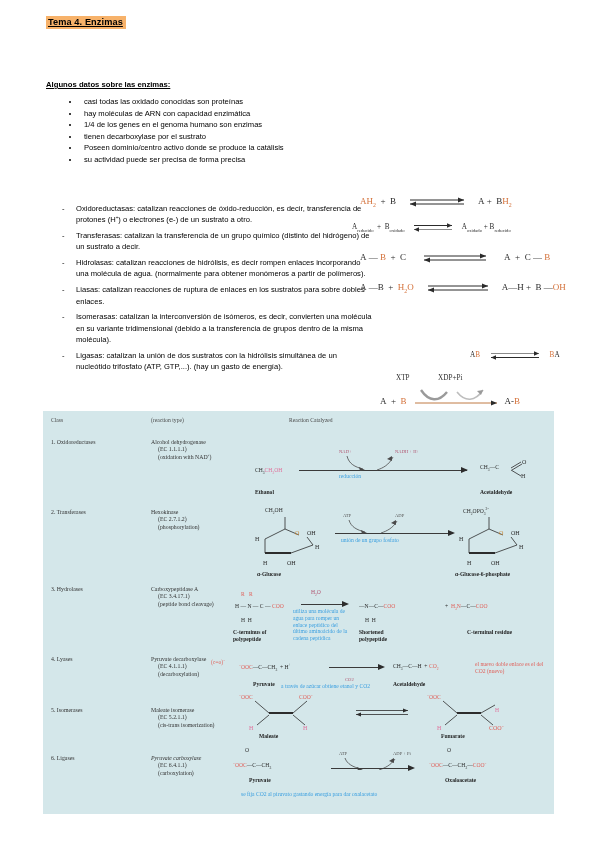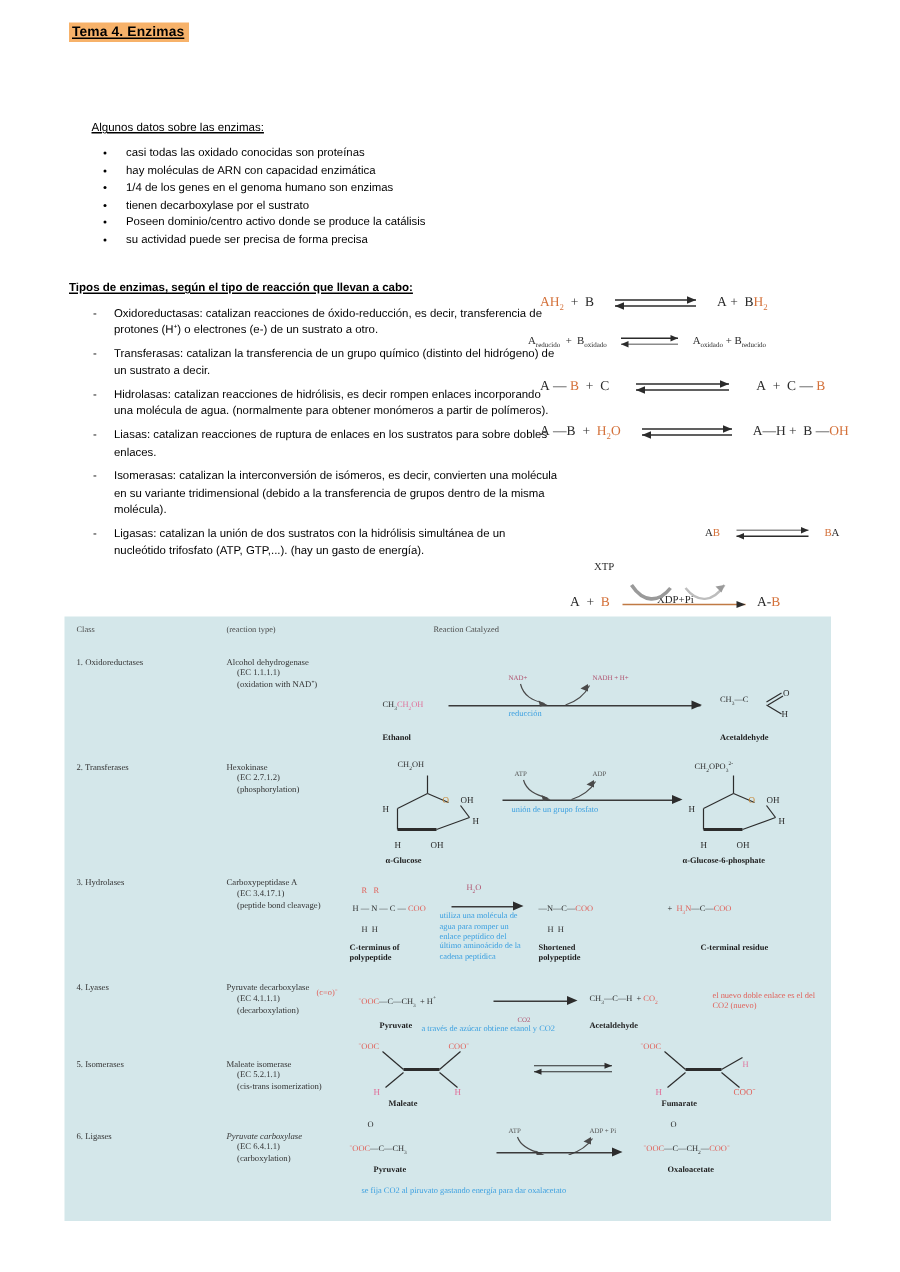--- a/index.html
+++ b/index.html
@@ -22,21 +22,21 @@
     padding:1px 3px 1px 2px;
     text-decoration:underline;
     letter-spacing:.1px;
     line-height:11px;
   }
 
   
   .intro{position:absolute;left:46px;top:43px;width:512px;font-size:7.6px;line-height:11.4px;}
   .u{text-decoration:underline;font-weight:bold;}
 
-  .subhead{position:absolute;left:61px;top:80px;font-size:7.7px;font-weight:normal;text-decoration:underline;}
+  .subhead{position:absolute;left:46px;top:80px;font-size:7.7px;font-weight:bold;text-decoration:underline;}
 
   
   .bullets{position:absolute;left:62px;top:96px;width:420px;}
   .bullets li{font-size:7.6px;line-height:11.6px;margin:0;padding-left:4px;}
   .bullets ul{margin:0;padding-left:18px;}
 
   
   .types-head{position:absolute;left:46px;top:187px;font-size:7.7px;font-weight:bold;text-decoration:underline;}
 
   
@@ -97,21 +97,20 @@
     <ul>
       <li>casi todas las oxidado conocidas son proteínas</li>
       <li>hay moléculas de ARN con capacidad enzimática</li>
       <li>1/4 de los genes en el genoma humano son enzimas</li>
       <li>tienen decarboxylase por el sustrato</li>
       <li>Poseen dominio/centro activo donde se produce la catálisis</li>
       <li>su actividad puede ser precisa de forma precisa</li>
     </ul>
   </div>
 
-  <div class="types-head">Tipos de enzimas, según el tipo de reacción que llevan a cabo:</div>
 
   <div class="types">
     <div class="row">
       <div class="dash">-</div>
       <div class="txt">Oxidoreductasas: catalizan reacciones de óxido-reducción, es decir, transferencia de protones (H⁺) o electrones (e-) de un sustrato a otro.</div>
     </div>
     <div class="row">
       <div class="dash">-</div>
       <div class="txt">Transferasas: catalizan la transferencia de un grupo químico (distinto del hidrógeno) de un sustrato a decir.</div>
     </div>
@@ -185,21 +184,21 @@
         <line x1="3" y1="3.5" x2="51" y2="3.5" stroke="#8b8b8b" stroke-width="1"></line>
         <polygon points="51,3.5 46,1.3 46,5.7" fill="#2b2b2b"></polygon>
         <line x1="3" y1="7.5" x2="51" y2="7.5" stroke="#2b2b2b" stroke-width="1"></line>
         <polygon points="3,7.5 8,5.3 8,9.7" fill="#2b2b2b"></polygon>
       </svg>
       <span class="or">B</span>A
     </div>
 
     <div class="eq eq-sm" style="left:32px;top:178px;">
       <span style="position:absolute;left:12px;top:0;">XTP</span>
-      <span style="position:absolute;left:54px;top:0;margin-top:22px;">XDP+Pi</span>
+      <span style="position:absolute;left:54px;top:0;">XDP+Pi</span>
     </div>
     <div class="eq" style="left:28px;top:196px;">
       A&nbsp; +&nbsp; <span class="or">B</span>
       <svg width="86" height="20" style="vertical-align:middle;margin:0 4px;position:relative;top:-4px;">
         <path d="M8,2 C16,14 26,14 34,4" stroke="#9a9a9a" stroke-width="2.4" fill="none"></path>
         <path d="M44,4 C52,14 62,14 70,2" stroke="#bdbdbd" stroke-width="1.6" fill="none"></path>
         <polygon points="70,2 64,3 68,7" fill="#9a9a9a"></polygon>
         <line x1="2" y1="15" x2="84" y2="15" stroke="#c07a44" stroke-width="1"></line>
         <polygon points="84,15 78,12.6 78,17.4" fill="#2b2b2b"></polygon>
       </svg>

